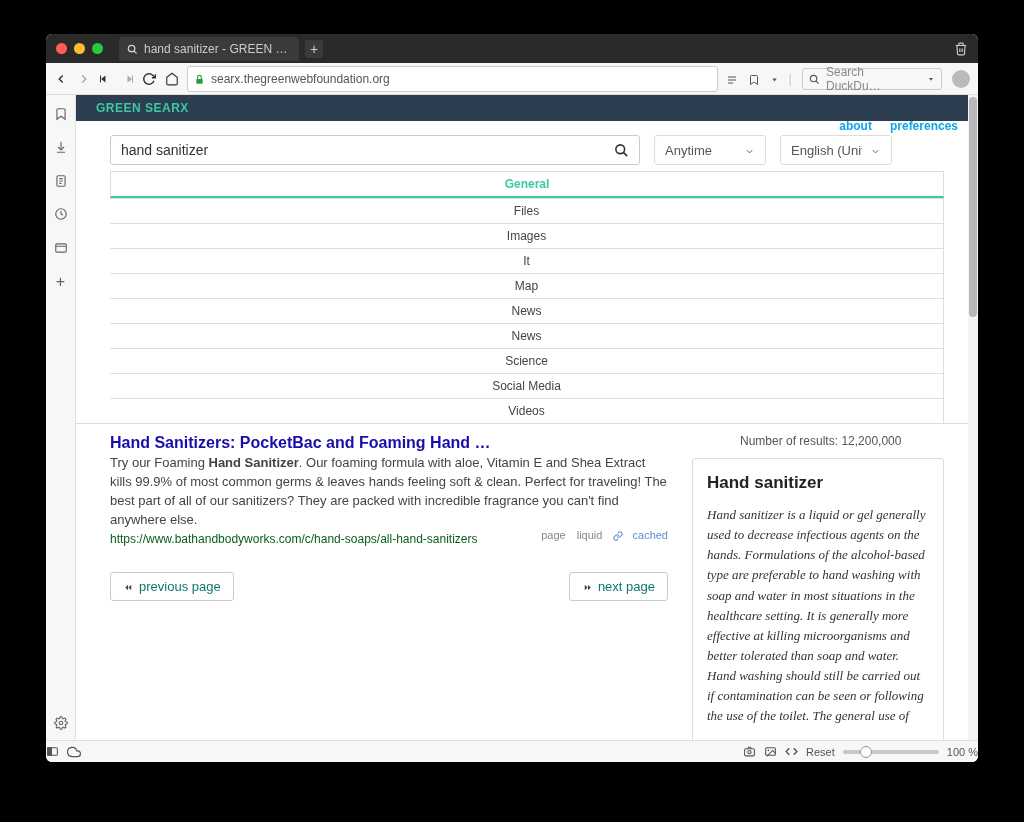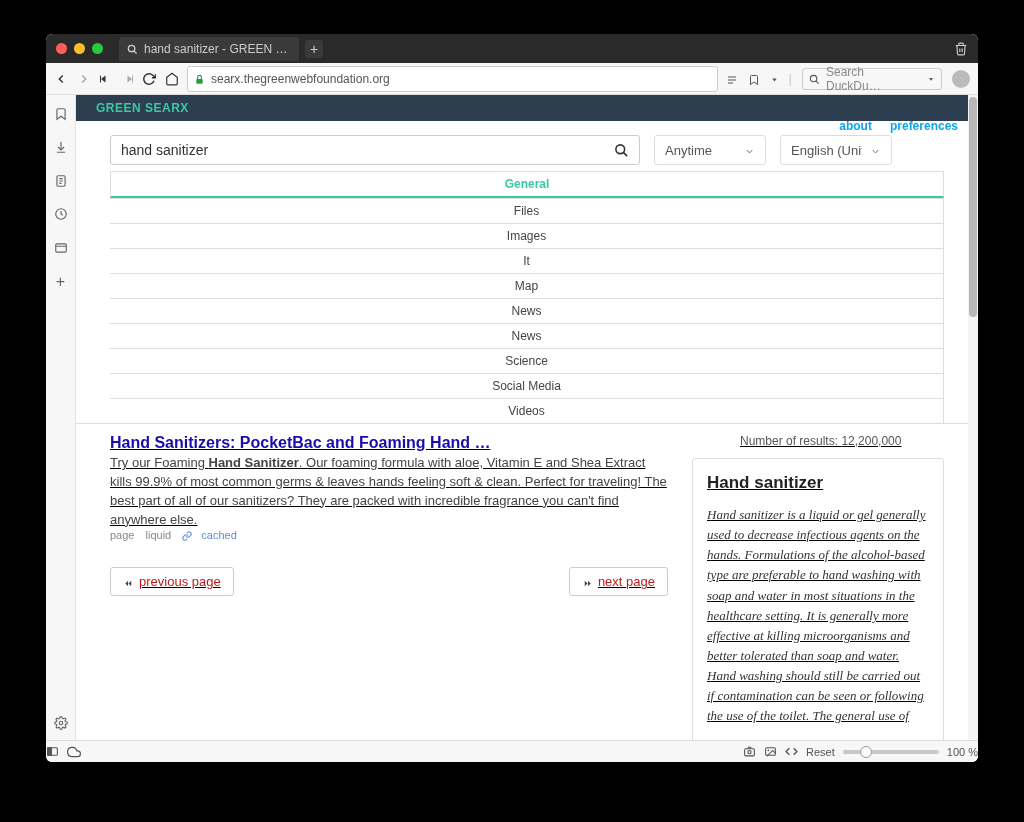--- a/index.html
+++ b/index.html
@@ -52,33 +52,33 @@
 .gs-dropdown.time { width: 112px; justify-content: space-between; }
 .gs-dropdown.lang { width: 112px; }
 
 
 .gs-tabs { display: flex; padding: 0 34px; border-bottom: 1px solid #ddd; flex-direction: column; }
 .gs-tab { flex: 1; text-align: center; height: 24px; line-height: 24px; font-size: 12px; color: #444; cursor: pointer; border-top: 1px solid #ddd; border-right: 1px solid #ddd;}
 .gs-tab:first-child { border-left: 1px solid #ddd; }
 .gs-tab.active { border-bottom: 2px solid #3bc9a4; color: #3bc9a4; font-weight: bold; }
 
 
-.gs-body { display: flex; padding: 10px 34px; gap: 24px; text-decoration: underline; }
+.gs-body { display: flex; padding: 10px 34px; gap: 24px; }
 .gs-results { flex: 1; max-width: 560px; }
 .result-title { font-size: 16px; font-weight: bold; color: #1a0dab; margin-bottom: 2px; }
 .result-title b { font-weight: bold; }
 .result-snippet { font-size: 13px; color: #444; line-height: 1.45; }
 .result-url { font-size: 12px; color: #085f18; margin-top: 3px; }
 .result-sources { float: right; font-size: 11px; color: #888; }
 .result-sources a { color: #5d8ed0; margin-left: 6px; }
 .result-sources .cached { color: #5d8ed0; }
 .link-icon { color: #5d8ed0; }
 
 .pager { display: flex; justify-content: space-between; margin-top: 26px; }
-.pager button { background: #fff; border: 1px solid #ccc; border-radius: 3px; padding: 6px 12px; font-size: 13px; color: #b91c1c; cursor: pointer; display: flex; align-items: center; gap: 5px; }
+.pager button { background: #fff; border: 1px solid #ccc; border-radius: 3px; padding: 6px 12px; font-size: 13px; color: #0f766e; cursor: pointer; display: flex; align-items: center; gap: 5px; }
 
 
 .gs-side { width: 252px; }
 .numresults { font-size: 12px; color: #555; margin-bottom: 10px; margin-left: 48px; }
 .infobox { border: 1px solid #ddd; border-radius: 3px; padding: 14px; }
 .infobox h2 { font-size: 17px; font-weight: bold; color: #222; margin-bottom: 12px; }
 .infobox-img { width: 192px; height: 260px; margin: 0 auto 12px; background: linear-gradient(to bottom, #e8e8e8 0%, #e8e8e8 38%, #c8c4b8 38%, #c8c4b8 100%); position: relative; display: flex; align-items: center; justify-content: center; }
 .bottle { width: 90px; height: 200px; position: relative; }
 .bottle-cap { width: 54px; height: 38px; background: #f0f0ee; border-radius: 6px 6px 3px 3px; margin: 0 auto; border: 1px solid #ddd; }
 .bottle-body { width: 88px; height: 160px; background: rgba(230,230,232,0.65); border: 1px solid #d0d0d0; border-radius: 8px; margin-top: 2px; position: relative; }
@@ -283,20 +283,21 @@
       <div class="gs-body">
         <div class="gs-results">
           <div class="result">
             <div class="result-title">
               <b>Hand Sanitizers</b><span>: PocketBac and Foaming Hand …</span>
             </div>
             <div class="result-snippet">
               <span>Try our Foaming </span><b>Hand Sanitizer</b><span>. Our foaming formula with aloe, Vitamin E and Shea Extract kills 99.9% of most common germs &amp; leaves hands feeling soft &amp; clean. Perfect for traveling! The best part of all of our sanitizers? They are packed with incredible fragrance you can't find anywhere else.</span>
             </div>
             <div style="display:flex;justify-content:space-between;align-items:flex-start">
+              <div class="result-url">https://www.bathandbodyworks.com/c/hand-soaps/all-hand-sanitizers</div>
               <div class="result-sources">
                 <span>page</span>
                 <span style="margin-left:8px">liquid</span>
                 <span style="margin-left:8px" class="link-icon"><svg width="10" height="10" viewBox="0 0 24 24" fill="none" stroke="#5d8ed0" stroke-width="2.5">
                       <path d="M10 13a5 5 0 0 0 7.54.54l3-3a5 5 0 0 0-7.07-7.07l-1.72 1.71"></path>
                       <path d="M14 11a5 5 0 0 0-7.54-.54l-3 3a5 5 0 0 0 7.07 7.07l1.71-1.71"></path>
                     </svg></span>
                 <a class="cached">cached</a>
               </div>
             </div>

